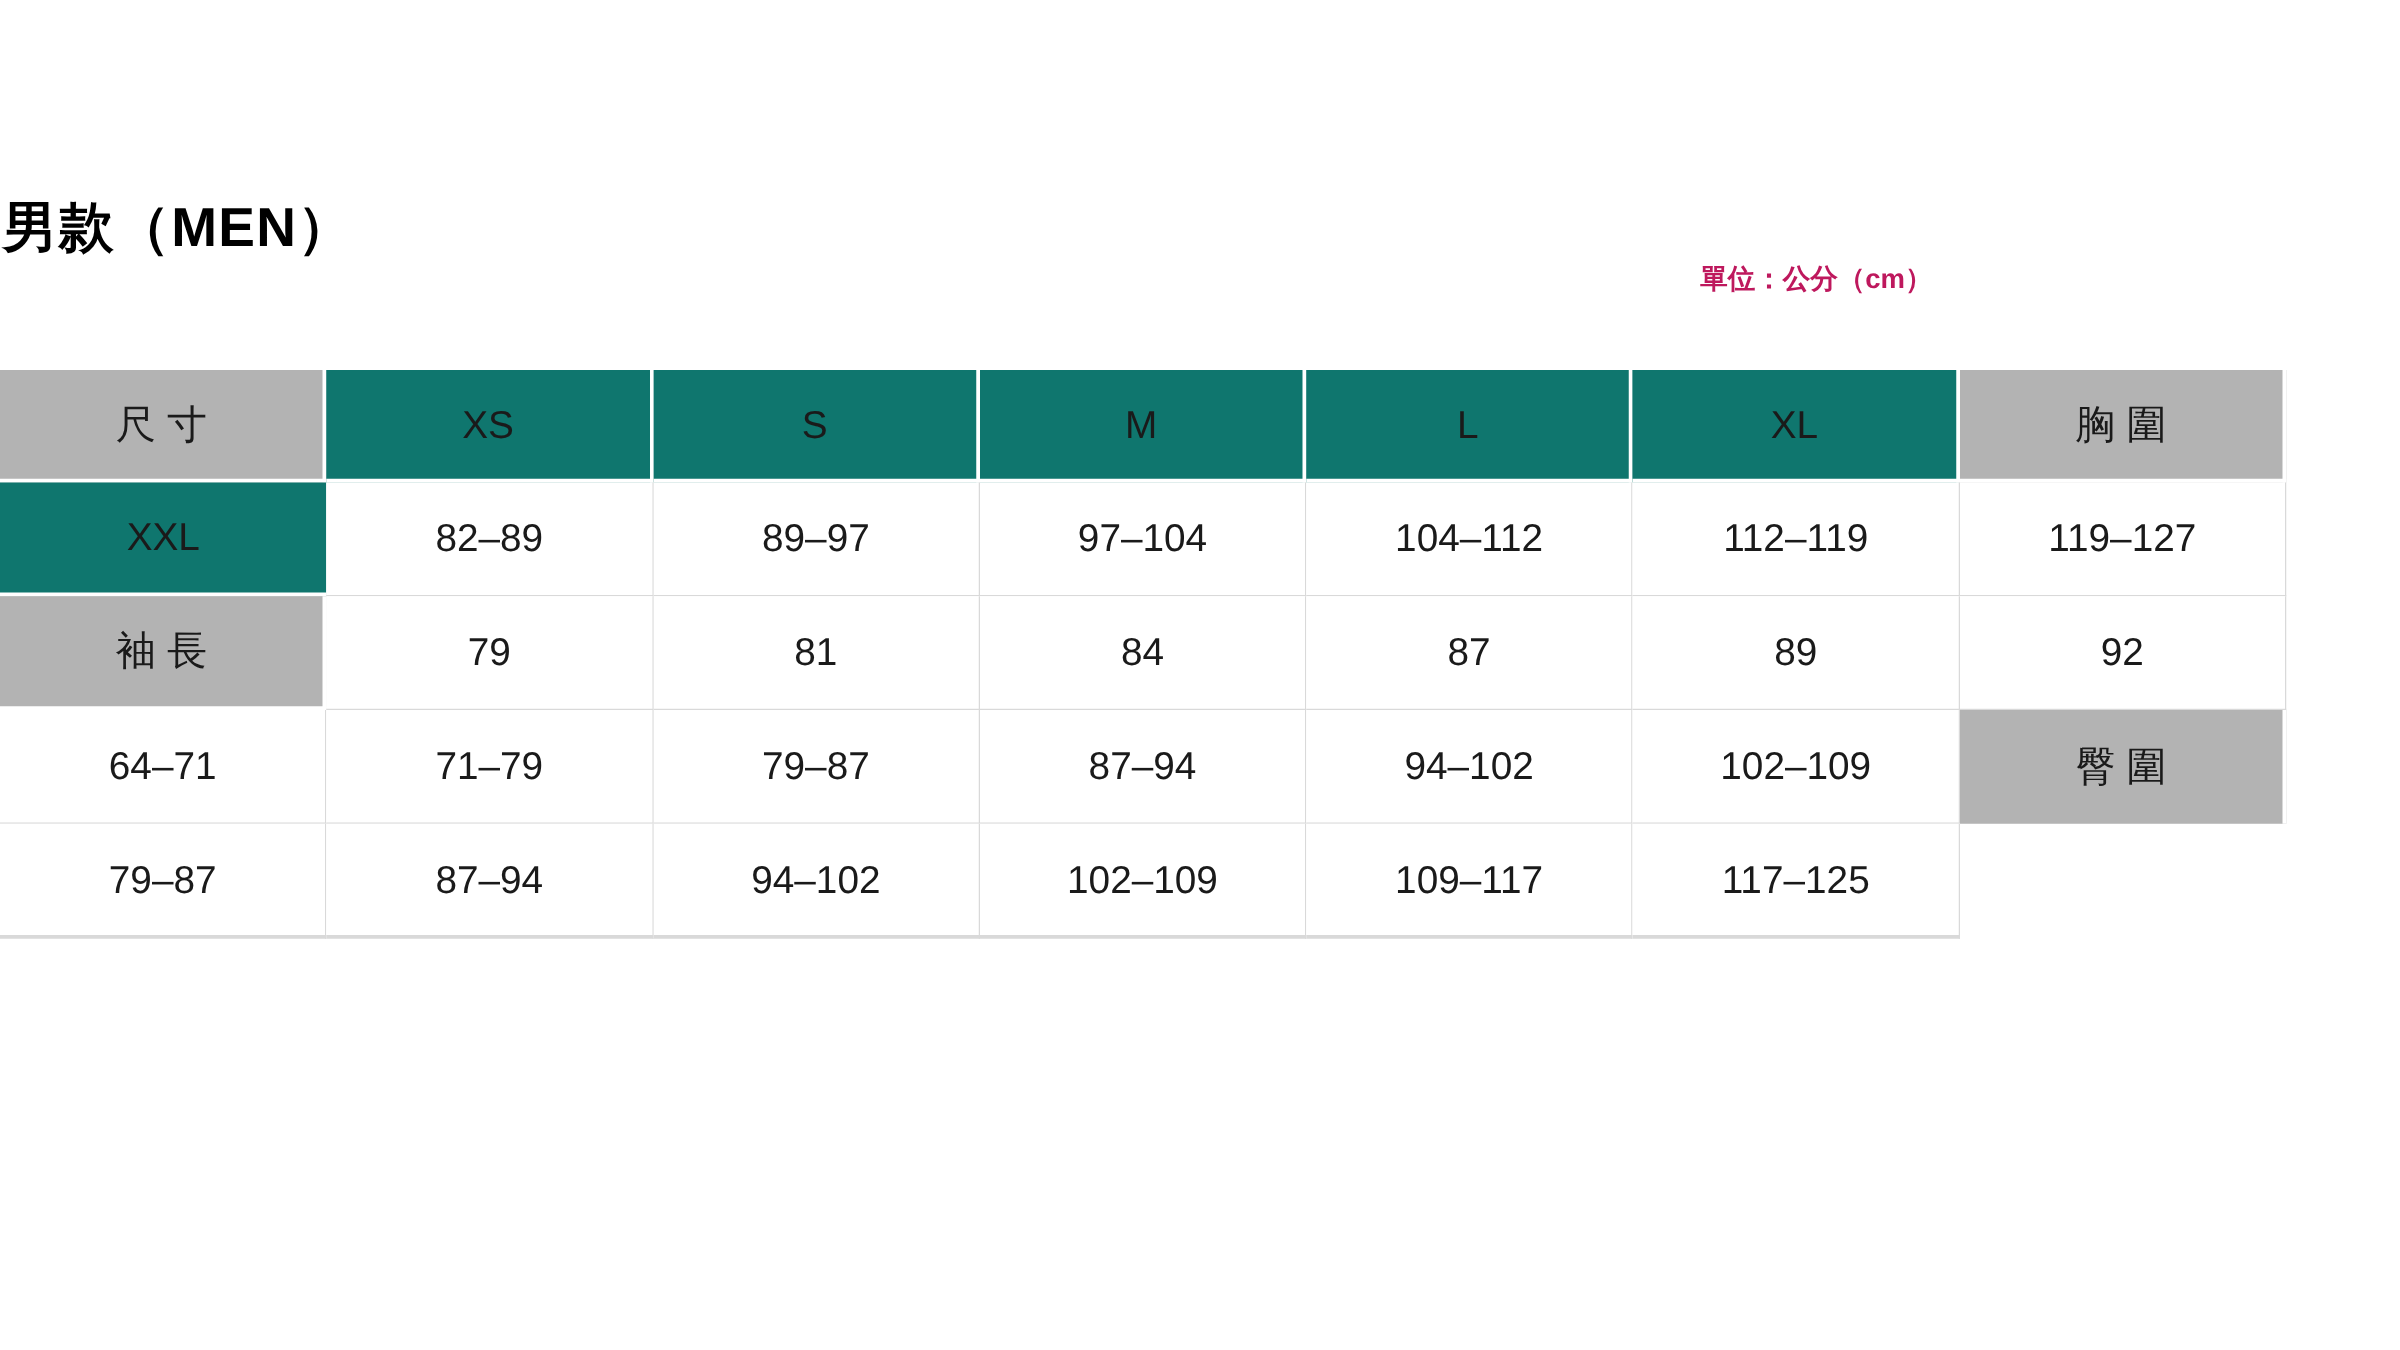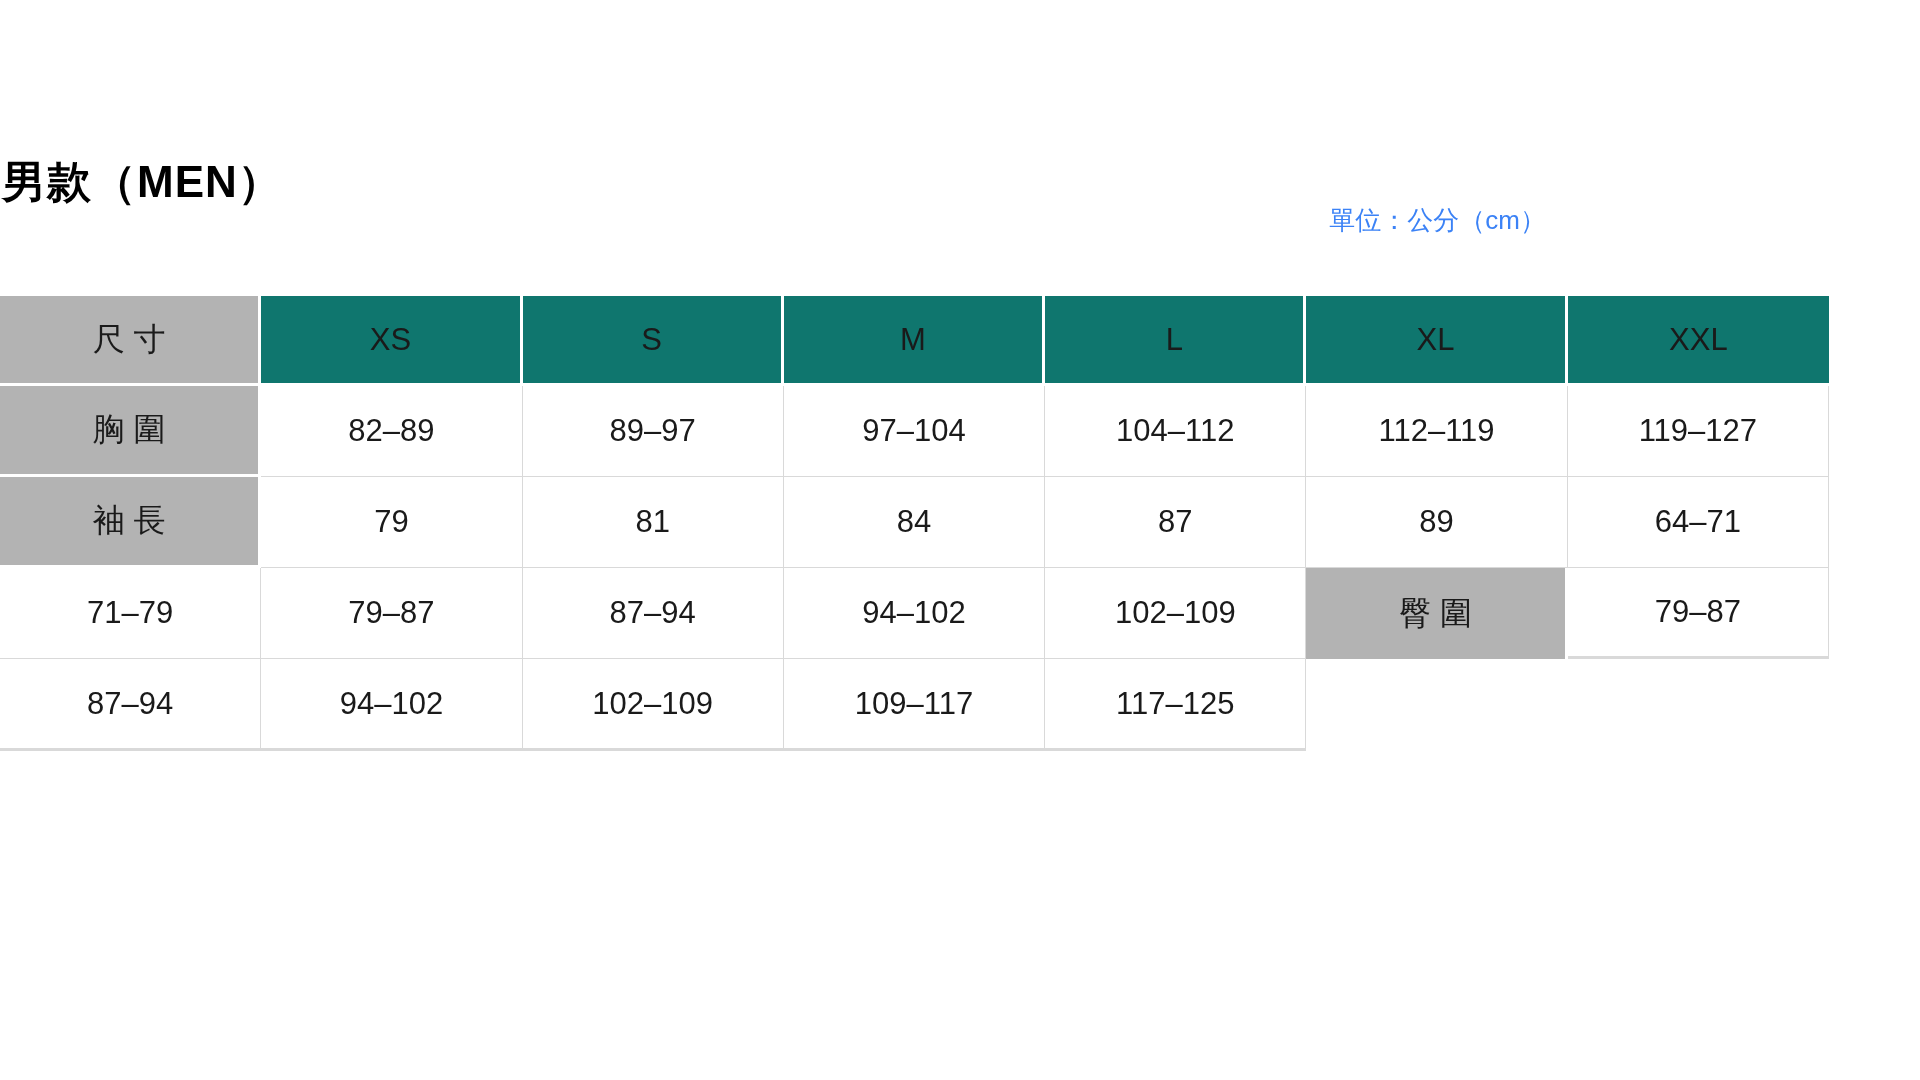--- a/index.html
+++ b/index.html
@@ -23,23 +23,23 @@
     font-size: 44px;
     font-weight: 800;
     letter-spacing: 1px;
     color: #000000;
     white-space: nowrap;
   }
   .unit-note {
     position: absolute;
     right: 38px;
     bottom: 58px;
-    font-size: 26px;
-    font-weight: 400;
-    color: #3b82f6;
+    font-size: 22px;
+    font-weight: 700;
+    color: #be185d;
     white-space: nowrap;
   }
   .size-table {
     width: 1829px;
     display: grid;
     grid-template-columns: repeat(7, 1fr);
     grid-template-rows: 90px 91px 91px 91px 92px;
   }
   .cell {
     display: flex;
@@ -83,36 +83,37 @@
 </div>
 
 <div class="size-table">
 
   <div class="cell corner">尺 寸</div>
   <div class="cell colhead">XS</div>
   <div class="cell colhead">S</div>
   <div class="cell colhead">M</div>
   <div class="cell colhead">L</div>
   <div class="cell colhead">XL</div>
+  <div class="cell rowhead">胸 圍</div>
+
   <div class="cell colhead colhead-last">XXL</div>
-
-  <div class="cell rowhead">胸 圍</div>
   <div class="cell data">82–89</div>
   <div class="cell data">89–97</div>
   <div class="cell data">97–104</div>
   <div class="cell data">104–112</div>
   <div class="cell data">112–119</div>
   <div class="cell data">119–127</div>
 
   <div class="cell rowhead">袖 長</div>
   <div class="cell data">79</div>
   <div class="cell data">81</div>
   <div class="cell data">84</div>
   <div class="cell data">87</div>
   <div class="cell data">89</div>
+  <div class="cell data">92</div>
 
   <div class="cell data">64–71</div>
   <div class="cell data">71–79</div>
   <div class="cell data">79–87</div>
   <div class="cell data">87–94</div>
   <div class="cell data">94–102</div>
   <div class="cell data">102–109</div>
 
   <div class="cell rowhead rowhead-last">臀 圍</div>
   <div class="cell data data-lastrow">79–87</div>

